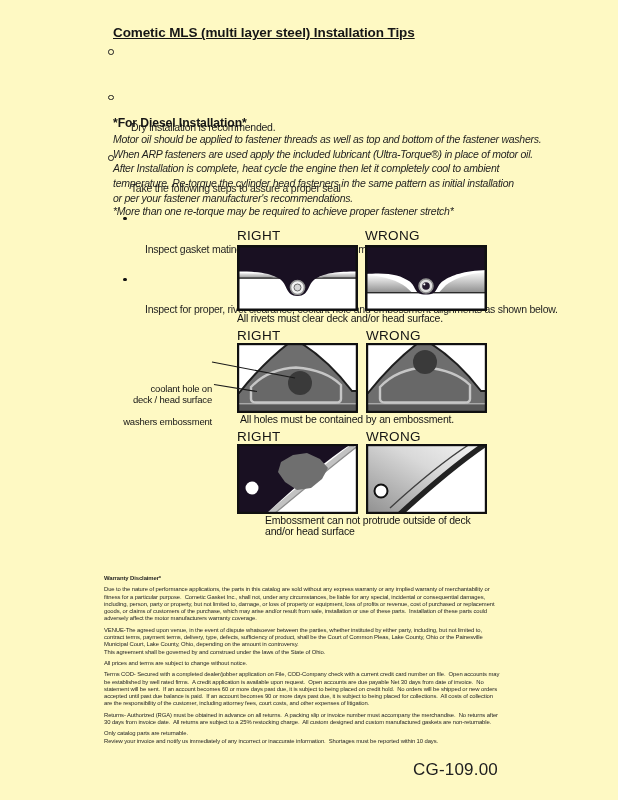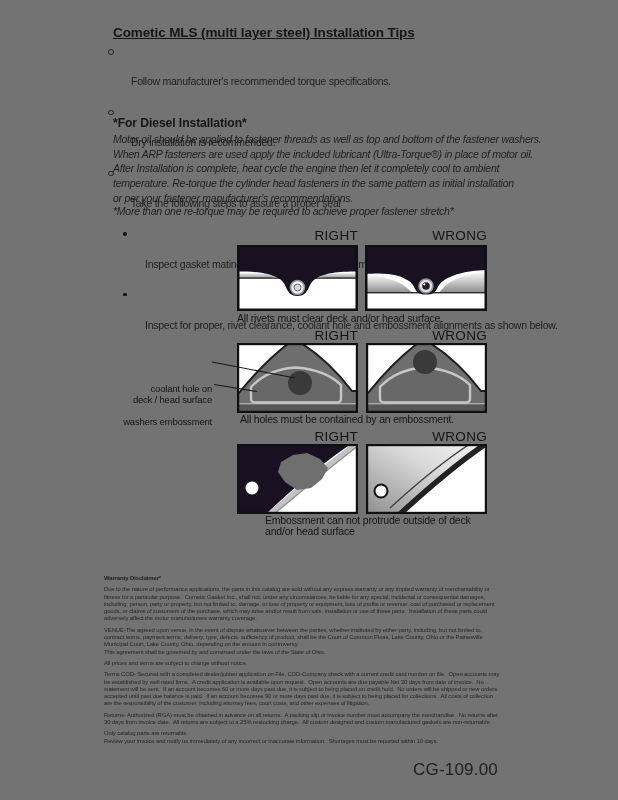--- a/index.html
+++ b/index.html
@@ -1,17 +1,17 @@
 <!DOCTYPE html>
 <html><head>
 <meta charset="utf-8">
 <style>
   html,body { margin:0; padding:0; background:#ffffff; }
   .page {
-    position:relative; width:618px; height:800px; background:#737373;
+    position:relative; width:618px; height:800px; background:#fef9c3;
     font-family:"Liberation Sans", sans-serif; color:#1f1f1f; overflow:hidden;
   }
   .abs { position:absolute; }
 
   
   .doc-title {
     left:113px; top:25px; font-size:13.5px; font-weight:bold;
     letter-spacing:-0.1px; text-decoration:underline; white-space:pre; color:#161616;
   }
   .bullet-list { left:108px; top:44px; }
@@ -24,21 +24,21 @@
                      background:#111; border-radius:50%; }
   .section-heading { left:113px; top:116px; font-size:12.2px; font-weight:bold;
                      letter-spacing:-0.1px; white-space:pre; color:#161616; }
   .body-par { left:113px; font-size:10.5px; letter-spacing:-0.25px;
               line-height:14.9px; white-space:pre;font-style:italic; }
   .par-1 { top:132px; }
   .par-2 { top:161px; }
   .par-note { top:204px; }
 
   
-  .col-label { width:121px; text-align:right; font-size:13.5px; letter-spacing:0.3px;
+  .col-label { width:121px; text-align:left; font-size:13.5px; letter-spacing:0.3px;
                color:#141414; white-space:pre; }
   .fig { display:block; }
   .fig-caption { font-size:10.5px; letter-spacing:-0.2px; line-height:10.8px;
                  color:#151515; white-space:pre; }
   .callout { width:106px; text-align:right; font-size:9.5px; line-height:11px;
              letter-spacing:-0.2px; color:#151515; white-space:pre;margin-top:39px; }
   .leader-overlay { left:0; top:0; pointer-events:none; }
 
   
   .disclaimer { left:104px; top:575px; width:420px; }
@@ -52,21 +52,20 @@
 </head>
 <body>
 
 <div class="page">
 
   <div class="abs doc-title">Cometic MLS (multi layer steel) Installation Tips</div>
 
   <div class="abs bullet-list">
     <div class="bullet">
       <span class="circ"></span>
-      <span>Follow manufacturer's recommended torque specifications.</span>
     </div>
     <div class="bullet">
       <span class="circ"></span>
       <span>Dry installation is recommended.</span>
     </div>
     <div class="bullet">
       <span class="circ"></span>
       <span>Take the following steps to assure a proper seal</span>
     </div>
     <div class="bullet sub">

